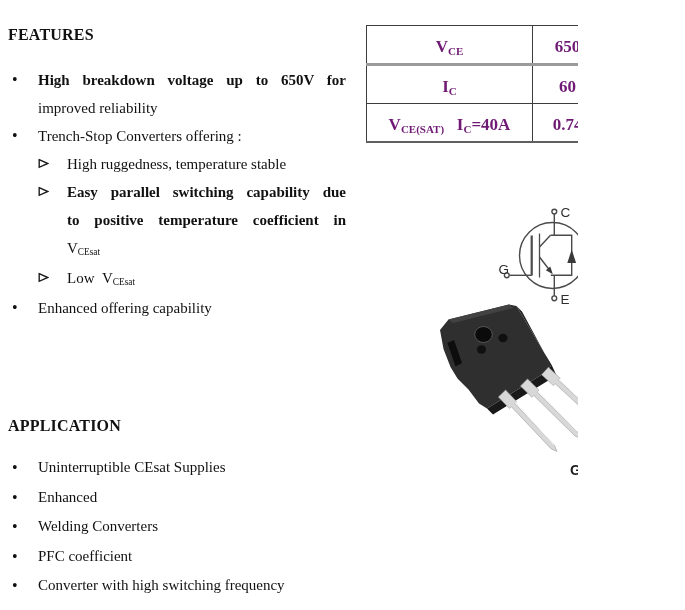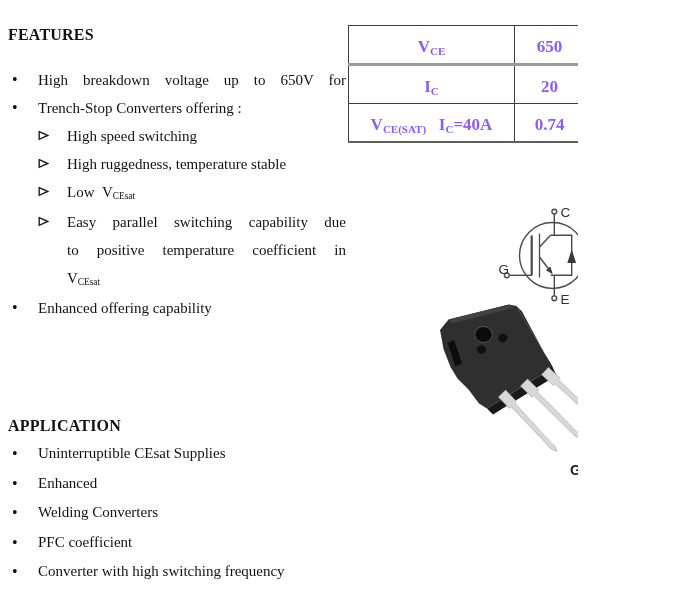--- a/index.html
+++ b/index.html
@@ -5,34 +5,34 @@
   html,body{margin:0;padding:0;background:#fff;}
   .page{position:relative;width:578px;height:610px;background:#fff;overflow:hidden;
         font-family:"Liberation Serif",serif;color:#111;}
 
   
   .sec{position:absolute;left:8px;width:338px;}
   .sec-features{top:26px;}
   .sec-application{top:417px;}
   .sec h2{font-size:16px;font-weight:bold;line-height:18px;margin:0;letter-spacing:0.2px;}
   .sec-features h2{margin-bottom:22px;}
-  .sec-application h2{margin-bottom:4px;}
+  .sec-application h2{margin-bottom:18px;}
   .sec ul{list-style:none;margin:0;padding:0;font-size:15px;}
   .sec-features ul{line-height:28px;}
   .sec-application ul{line-height:29.5px;}
   .li{position:relative;padding-left:30px;}
   .li.arrow{padding-left:59px;}
   .mark-bullet{position:absolute;left:4px;top:0;font-size:16px;}
   .mark-arrow{position:absolute;left:30px;top:8px;line-height:0;}
-  .line.fill{text-align:justify;text-align-last:justify;}
+  .line.fill{text-align:justify;text-align-last:justify;font-weight:bold;}
   .sec sub{font-size:0.62em;vertical-align:baseline;position:relative;top:0.22em;}
 
   
-  .ratings{position:absolute;left:348px;top:25px;width:318px;border-collapse:collapse;
-           table-layout:fixed;font-weight:bold;font-size:17px;color:#8b5cf6;}
+  .ratings{position:absolute;left:366px;top:25px;width:318px;border-collapse:collapse;
+           table-layout:fixed;font-weight:bold;font-size:17px;color:#701a75;}
   .ratings td{border:1.5px solid #3d3d3d;text-align:center;vertical-align:middle;
               height:32px;padding:5px 0 0 0;}
   .ratings tr:first-child td{border-bottom:3px solid #9b9b9b;}
   .ratings tr:last-child td{border-bottom:2.5px solid #5f5f5f;margin-left:25px;}
   .ratings sub{font-size:11px;font-weight:bold;vertical-align:baseline;position:relative;top:3px;}
 
   
   .schematic{position:absolute;left:480px;top:196px;}
   .schematic text{font-family:"Liberation Sans",sans-serif;font-size:13.5px;fill:#2e2e2e;}
   .package{position:absolute;left:425px;top:297px;}
@@ -43,60 +43,53 @@
 
 <div class="page">
 
   <section class="sec sec-features">
     <h2>FEATURES</h2>
     <ul>
         <li class="li bullet">
           <span class="mark-bullet">•</span>
           <div class="txt">
             <div class="line fill">High breakdown voltage up to 650V for</div>
+            <div class="line">improved reliability</div>
           </div>
         </li>
         <li class="li bullet">
           <span class="mark-bullet">•</span>
           <div class="txt">
             <div class="line">Trench-Stop Converters offering :</div>
           </div>
         </li>
         <li class="li arrow">
           <span class="mark-arrow"><svg width="11" height="11" viewBox="0 0 12 12">
               <path d="M1.3 1.9 L10.7 6 L1.3 10.1 Z" fill="#fff" stroke="#1a1a1a" stroke-width="1.5"></path>
             </svg></span>
           <div class="txt">
-            <div class="line">High speed switching</div>
+            <div class="line">High ruggedness, temperature stable</div>
           </div>
         </li>
         <li class="li arrow">
           <span class="mark-arrow"><svg width="11" height="11" viewBox="0 0 12 12">
               <path d="M1.3 1.9 L10.7 6 L1.3 10.1 Z" fill="#fff" stroke="#1a1a1a" stroke-width="1.5"></path>
             </svg></span>
           <div class="txt">
-            <div class="line">High ruggedness, temperature stable</div>
+            <div class="line fill">Easy parallel switching capability due</div>
+            <div class="line fill">to positive temperature coefficient in</div>
+            <div class="line">V<sub>CEsat</sub></div>
           </div>
         </li>
         <li class="li arrow">
           <span class="mark-arrow"><svg width="11" height="11" viewBox="0 0 12 12">
               <path d="M1.3 1.9 L10.7 6 L1.3 10.1 Z" fill="#fff" stroke="#1a1a1a" stroke-width="1.5"></path>
             </svg></span>
           <div class="txt">
             <div class="line">Low V<sub>CEsat</sub></div>
-          </div>
-        </li>
-        <li class="li arrow">
-          <span class="mark-arrow"><svg width="11" height="11" viewBox="0 0 12 12">
-              <path d="M1.3 1.9 L10.7 6 L1.3 10.1 Z" fill="#fff" stroke="#1a1a1a" stroke-width="1.5"></path>
-            </svg></span>
-          <div class="txt">
-            <div class="line fill">Easy parallel switching capability due</div>
-            <div class="line fill">to positive temperature coefficient in</div>
-            <div class="line">V<sub>CEsat</sub></div>
           </div>
         </li>
         <li class="li bullet">
           <span class="mark-bullet">•</span>
           <div class="txt">
             <div class="line">Enhanced offering capability</div>
           </div>
         </li>
       </ul>
   </section>
@@ -144,21 +137,21 @@
         <col style="width:82px">
       </colgroup>
     <tbody>
         <tr>
           <td>V<sub>CE</sub></td>
           <td>650</td>
           <td>V</td>
         </tr>
         <tr>
           <td>I<sub>C</sub></td>
-          <td>20</td>
+          <td>60</td>
           <td>A</td>
         </tr>
         <tr>
           <td>V<sub>CE(SAT)</sub>  I<sub>C</sub>=40A</td>
           <td>0.74</td>
           <td>V</td>
         </tr>
       </tbody>
   </table>
 

